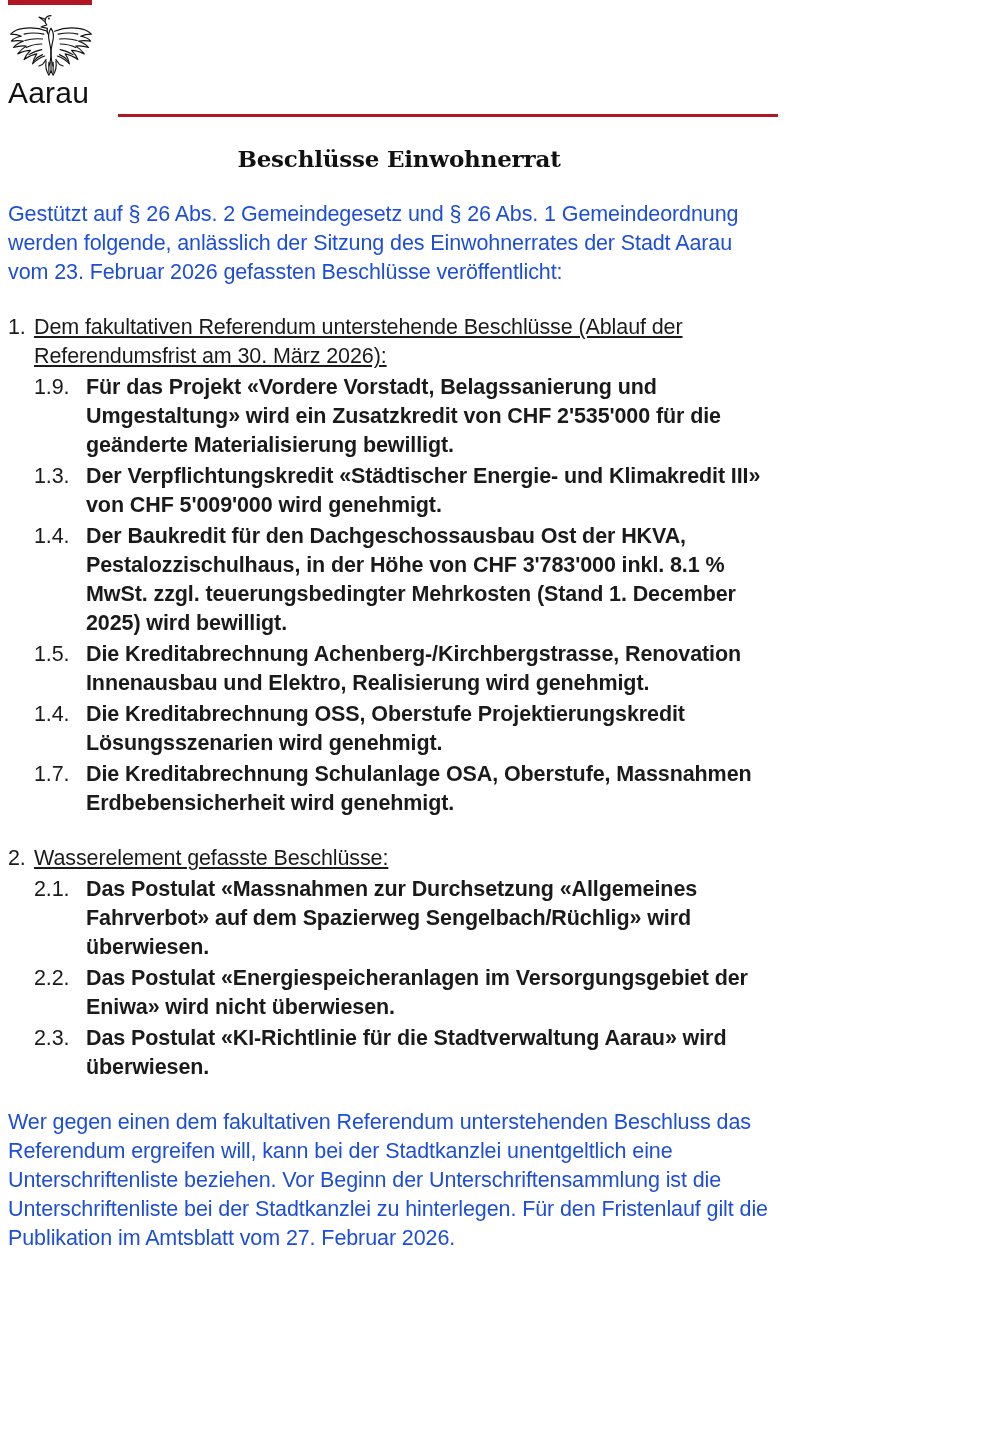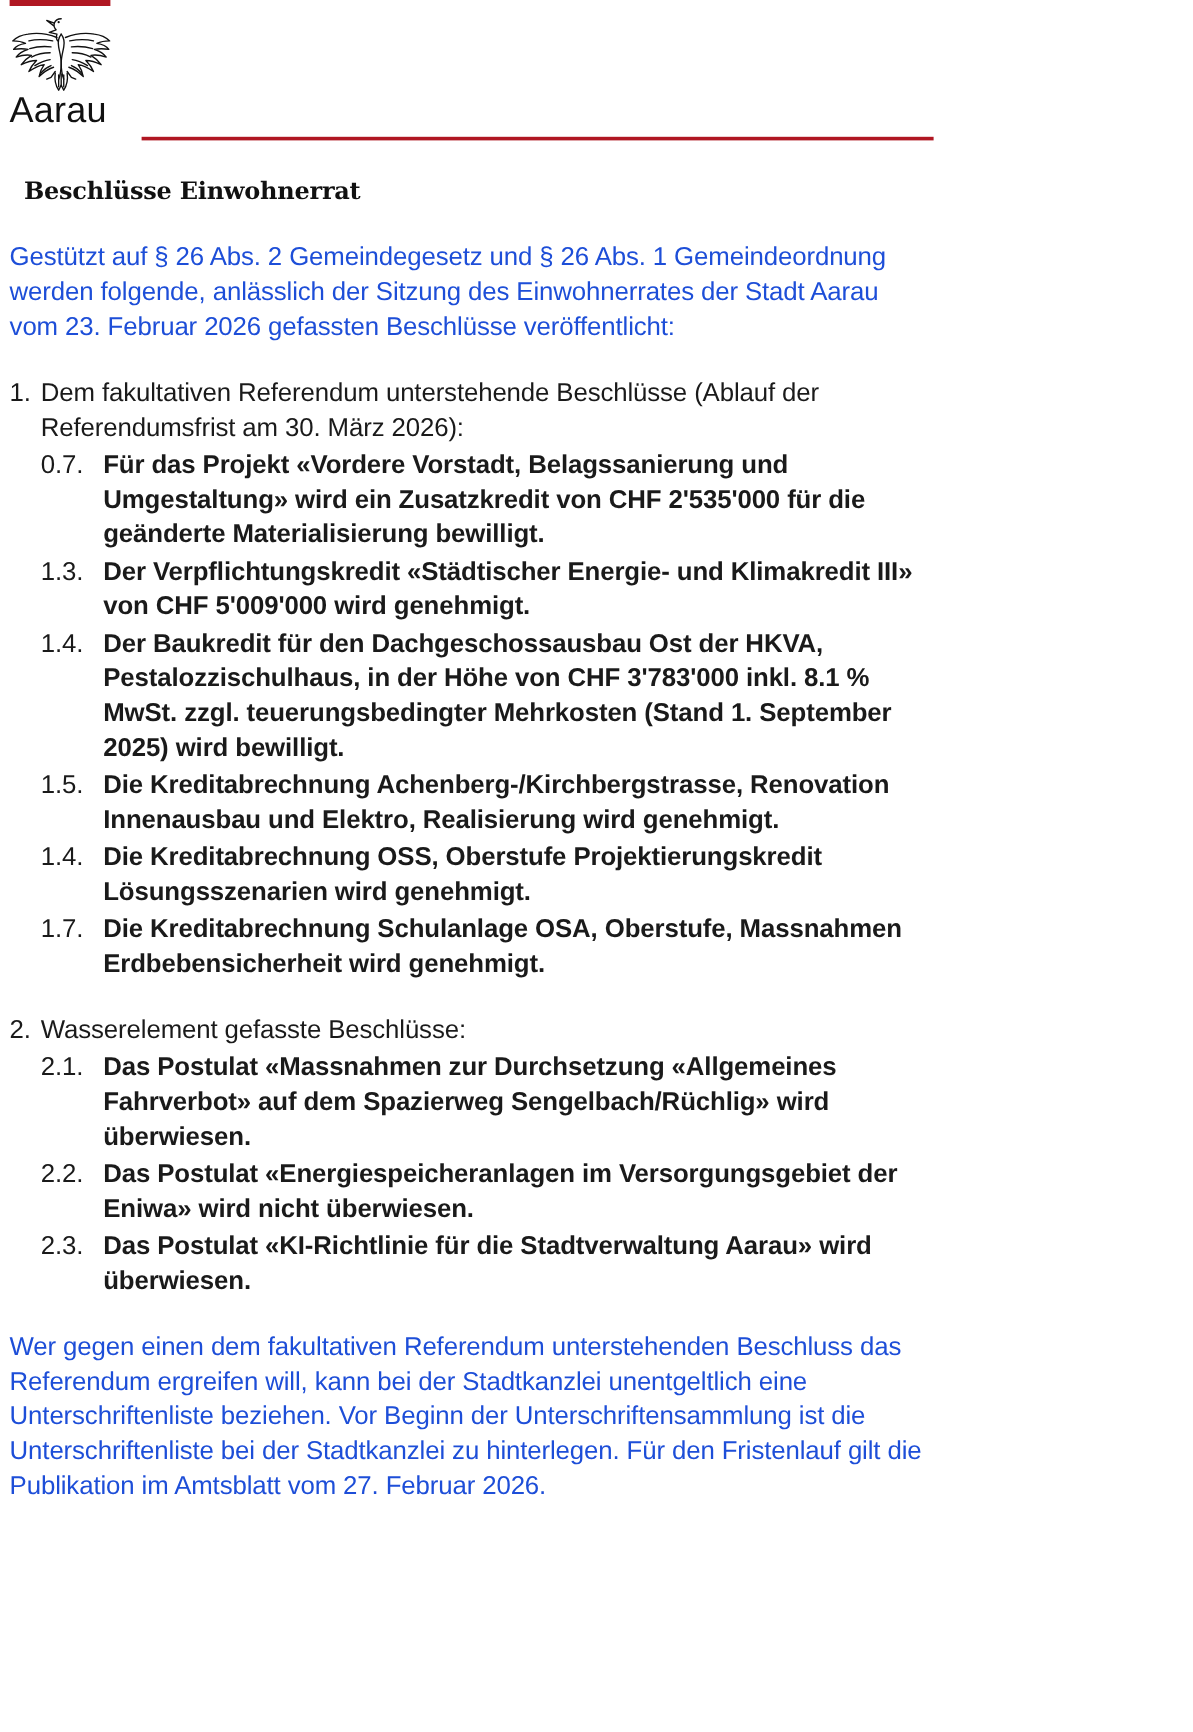--- a/index.html
+++ b/index.html
@@ -60,25 +60,26 @@
     right: 0;
     top: 114px;
     height: 3px;
     background: #b01722;
   }
 
   
   .doc-title {
     font-family: "DejaVu Serif", serif;
     font-weight: bold;
-    font-size: 20px;
+    font-size: 23px;
     line-height: 30px;
     letter-spacing: -0.2px;
     margin: 16px 0 0 12px;
     color: #111111;
+    text-align: center;
   }
   p.para {
     font-size: 21.5px;
     line-height: 29px;
     margin: 26px 0 0 0;
     letter-spacing: -0.1px;
     color: #1d4ed8;
   }
 
   
@@ -88,20 +89,21 @@
     font-size: 21.5px;
     line-height: 29px;
     letter-spacing: -0.1px;
   }
   .lvl1 .num {
     width: 26px;
     flex: 0 0 26px;
   }
   .lvl1 .txt {
     flex: 1;
+    text-decoration: underline;
   }
 
   
   .lvl2 {
     display: flex;
     font-size: 21.5px;
     line-height: 29px;
     letter-spacing: -0.1px;
     margin-top: 2px;
     padding-left: 26px;
@@ -163,30 +165,30 @@
   <h1 class="doc-title">Beschlüsse Einwohnerrat</h1>
 
   <p class="para">Gestützt auf § 26 Abs. 2 Gemeindegesetz und § 26 Abs. 1 Gemeindeordnung werden folgende, anlässlich der Sitzung des Einwohnerrates der Stadt Aarau vom 23. Februar 2026 gefassten Beschlüsse veröffentlicht:</p>
 
   <div class="lvl1">
     <span class="num">1.</span>
     <span class="txt">Dem fakultativen Referendum unterstehende Beschlüsse (Ablauf der Referendumsfrist am 30. März 2026):</span>
   </div>
 
   <div class="lvl2">
-    <span class="num">0.7.</span>
+    <span class="num">1.9.</span>
     <span class="txt">Für das Projekt «Vordere Vorstadt, Belagssanierung und Umgestaltung» wird ein Zusatzkredit von CHF 2'535'000 für die geänderte Materialisierung bewilligt.</span>
   </div>
   <div class="lvl2">
     <span class="num">1.3.</span>
     <span class="txt">Der Verpflichtungskredit «Städtischer Energie- und Klimakredit III» von CHF 5'009'000 wird genehmigt.</span>
   </div>
   <div class="lvl2">
     <span class="num">1.4.</span>
-    <span class="txt">Der Baukredit für den Dachgeschossausbau Ost der HKVA, Pestalozzischulhaus, in der Höhe von CHF 3'783'000 inkl. 8.1 % MwSt. zzgl. teuerungsbedingter Mehrkosten (Stand 1. September 2025) wird bewilligt.</span>
+    <span class="txt">Der Baukredit für den Dachgeschossausbau Ost der HKVA, Pestalozzischulhaus, in der Höhe von CHF 3'783'000 inkl. 8.1 % MwSt. zzgl. teuerungsbedingter Mehrkosten (Stand 1. December 2025) wird bewilligt.</span>
   </div>
   <div class="lvl2">
     <span class="num">1.5.</span>
     <span class="txt">Die Kreditabrechnung Achenberg-/Kirchbergstrasse, Renovation Innenausbau und Elektro, Realisierung wird genehmigt.</span>
   </div>
   <div class="lvl2">
     <span class="num">1.4.</span>
     <span class="txt">Die Kreditabrechnung OSS, Oberstufe Projektierungskredit Lösungsszenarien wird genehmigt.</span>
   </div>
   <div class="lvl2">

